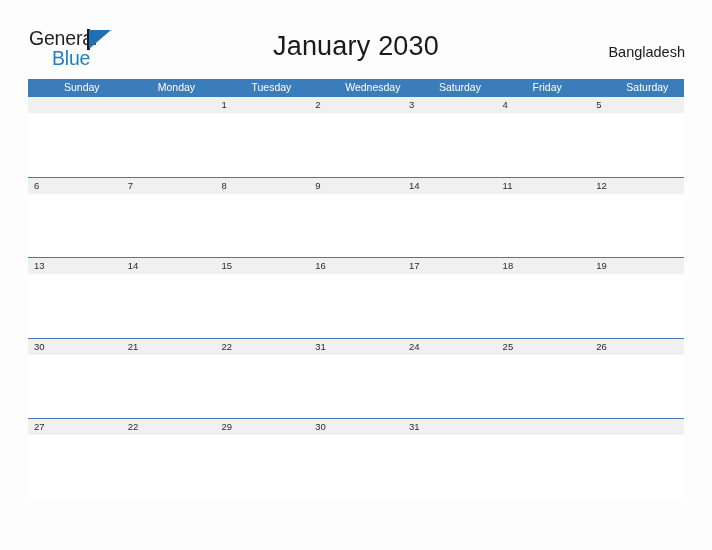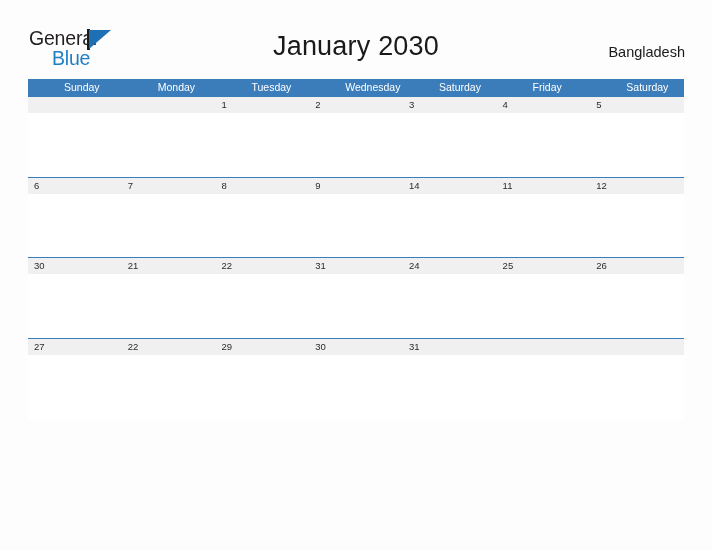--- a/index.html
+++ b/index.html
@@ -201,20 +201,32 @@
         <div class="date-cell">7</div>
         <div class="date-cell">8</div>
         <div class="date-cell">9</div>
         <div class="date-cell">14</div>
         <div class="date-cell">11</div>
         <div class="date-cell">12</div>
       </div>
       <div class="week-body"></div>
     </div>
 
+    <div class="week-row">
+      <div class="date-band">
+        <div class="date-cell">13</div>
+        <div class="date-cell">14</div>
+        <div class="date-cell">15</div>
+        <div class="date-cell">16</div>
+        <div class="date-cell">17</div>
+        <div class="date-cell">18</div>
+        <div class="date-cell">19</div>
+      </div>
+      <div class="week-body"></div>
+    </div>
 
     <div class="week-row">
       <div class="date-band">
         <div class="date-cell">30</div>
         <div class="date-cell">21</div>
         <div class="date-cell">22</div>
         <div class="date-cell">31</div>
         <div class="date-cell">24</div>
         <div class="date-cell">25</div>
         <div class="date-cell">26</div>

